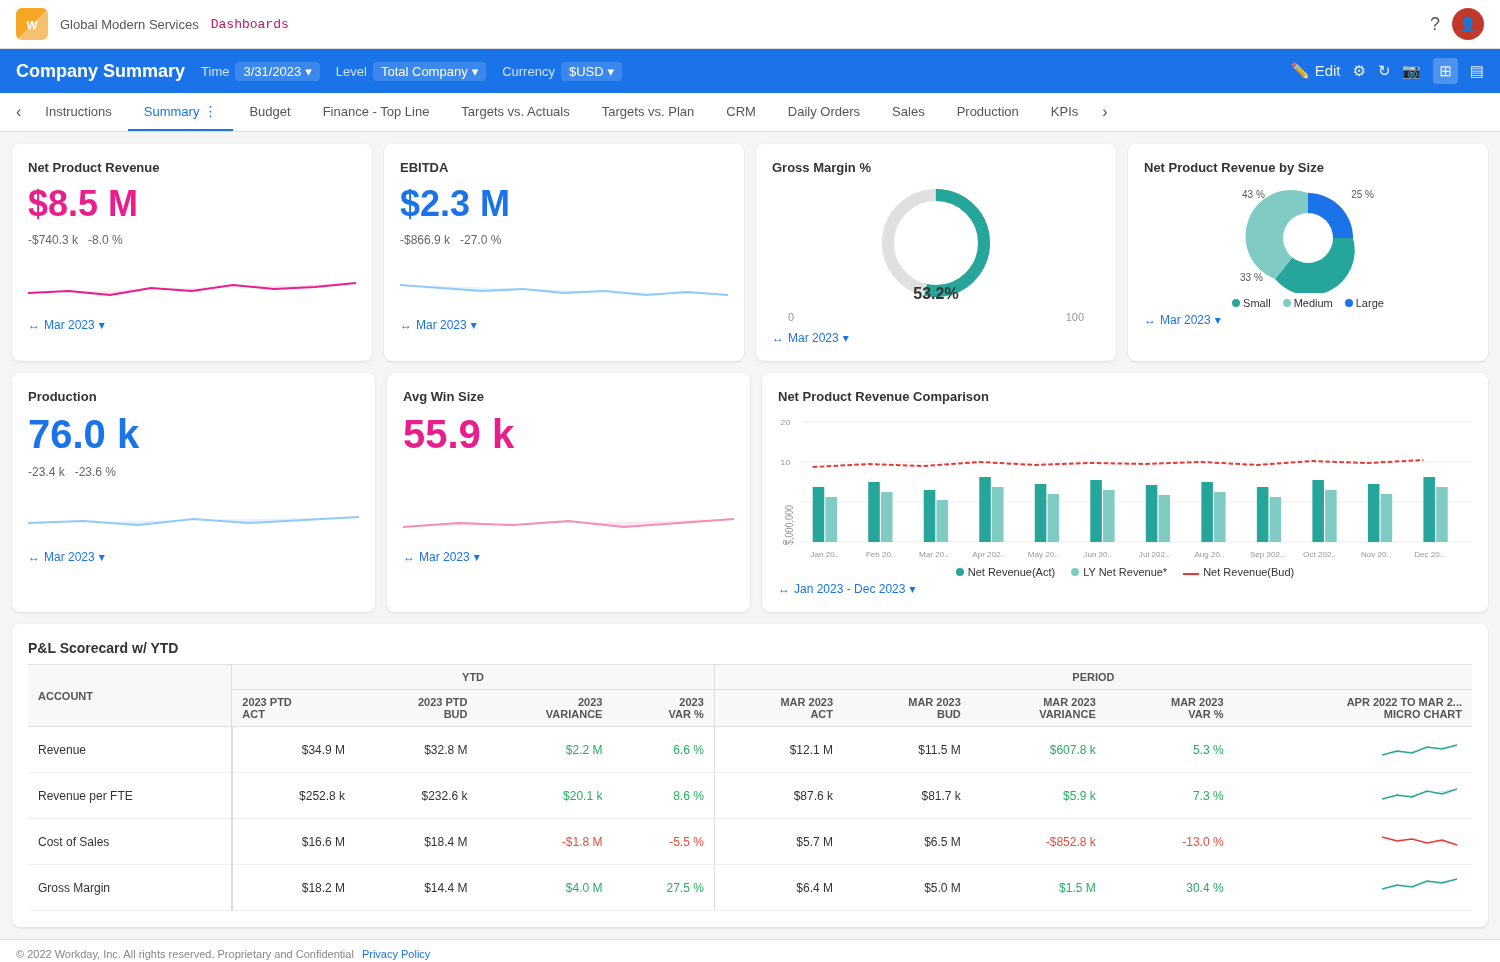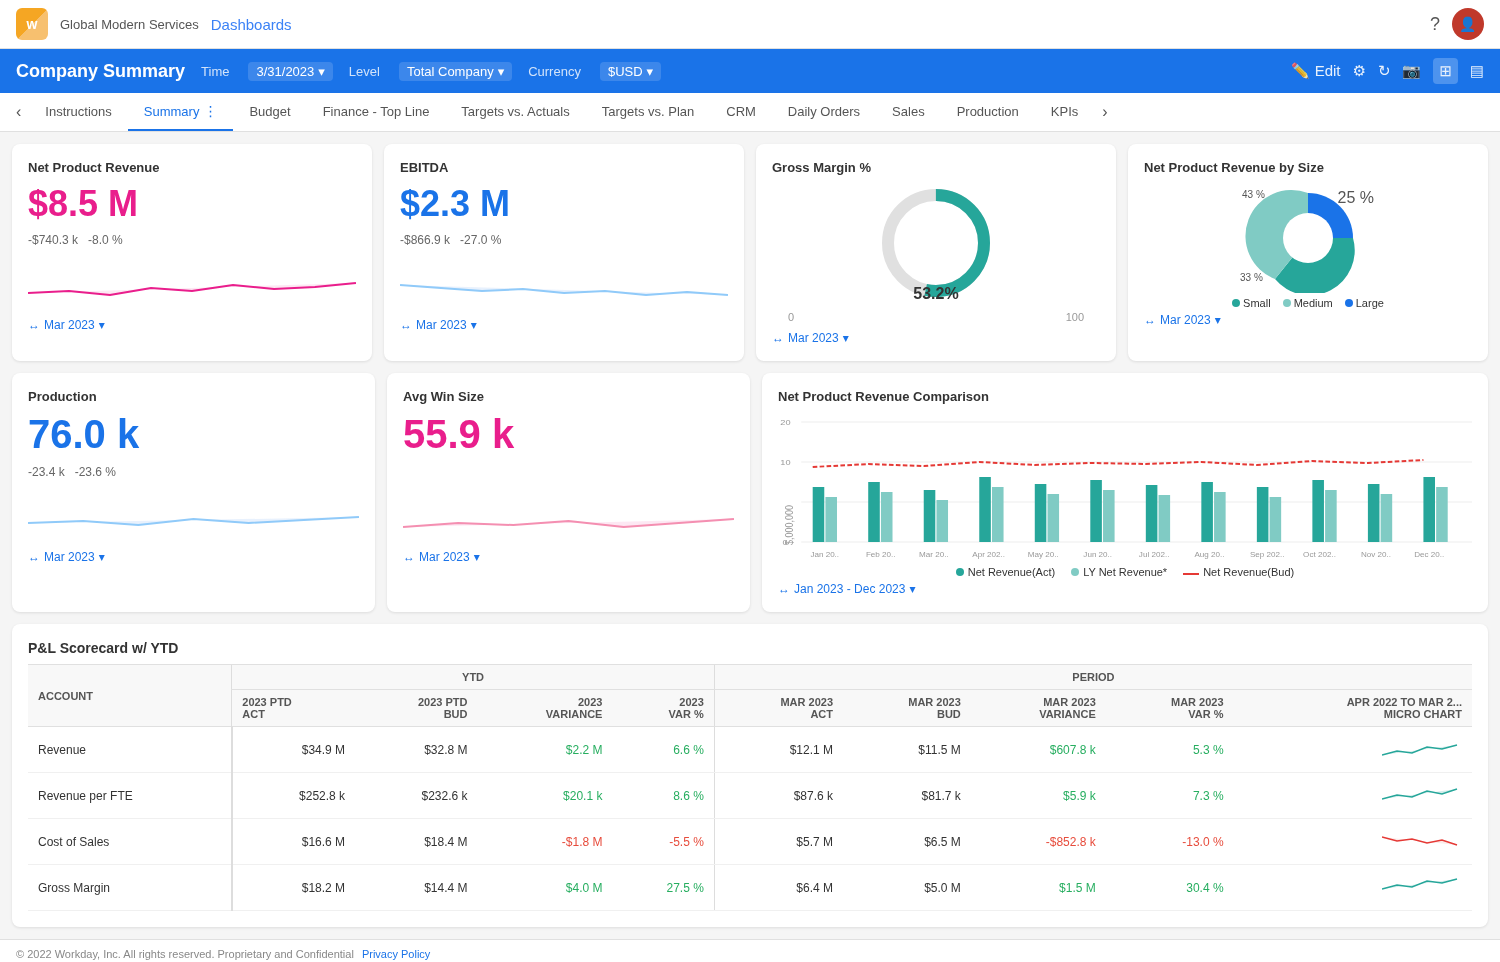--- a/index.html
+++ b/index.html
@@ -2,28 +2,28 @@
 <html><head>
   <meta charset="utf-8">
   <style>
     * { box-sizing: border-box; margin: 0; padding: 0; }
     body { font-family: -apple-system, BlinkMacSystemFont, 'Segoe UI', sans-serif; background: #f0f0f0; font-size: 13px; color: #333; }
 
     
     .top-nav { background: #fff; display: flex; align-items: center; padding: 8px 16px; border-bottom: 1px solid #e0e0e0; gap: 12px; }
     .logo { width: 32px; height: 32px; background: linear-gradient(135deg, #f5a623 50%, #f7c06f 50%); border-radius: 6px; display: flex; align-items: center; justify-content: center; color: white; font-weight: bold; font-size: 14px; }
     .company-name { color: #555; font-size: 13px; }
-    .dashboards-link { color: #3b82f6; font-size: 15px; cursor: pointer; }
+    .dashboards-link { color: #be185d; font-size: 13px; cursor: pointer; font-family: Liberation Mono, monospace; }
     .nav-right { margin-left: auto; display: flex; gap: 12px; align-items: center; }
     .avatar { width: 32px; height: 32px; border-radius: 50%; background: #c0392b; overflow: hidden; display: flex; align-items: center; justify-content: center; }
 
     
     .header-bar { background: #1a73e8; color: white; display: flex; align-items: center; padding: 12px 16px; height: 44px; gap: 16px; }
     .header-title { font-size: 18px; font-weight: bold; }
-    .header-filter { display: flex; align-items: center; gap: 19px; font-size: 13px; }
+    .header-filter { display: flex; align-items: center; gap: 6px; font-size: 13px; }
     .header-filter-label { opacity: 0.8; }
     .header-filter-value { background: rgba(255,255,255,0.15); border-radius: 4px; padding: 2px 8px; cursor: pointer; display: flex; align-items: center; gap: 4px; }
     .header-actions { margin-left: auto; display: flex; gap: 12px; align-items: center; }
     .header-btn { color: white; cursor: pointer; opacity: 0.9; font-size: 15px; }
     .header-btn.active { background: rgba(255,255,255,0.25); border-radius: 4px; padding: 4px 6px; }
 
     
     .tabs-bar { background: #fff; display: flex; align-items: center; border-bottom: 1px solid #e0e0e0; padding: 0 8px; overflow: hidden; }
     .tab-nav-btn { background: none; border: none; cursor: pointer; color: #555; font-size: 16px; padding: 8px; }
     .tab { padding: 10px 16px; cursor: pointer; font-size: 13px; color: #555; border-bottom: 2px solid transparent; white-space: nowrap; display: flex; align-items: center; gap: 4px; }
@@ -205,21 +205,21 @@
         <div style="position:relative; width:140px; height:110px;">
           <svg width="140" height="110" viewBox="0 0 140 110">
 
             <path d="M70,55 L70,10 A45,45 0 0,1 115,55 Z" fill="#1a73e8"></path>
 
             <path d="M70,55 L115,55 A45,45 0 0,1 37,96 Z" fill="#26a69a"></path>
 
             <path d="M70,55 L37,96 A45,45 0 0,1 70,10 Z" fill="#80cbc4"></path>
             <circle cx="70" cy="55" r="25" fill="white"></circle>
           </svg>
-          <span style="position:absolute;top:6px;right:4px;font-size:16px;color:#555;">25 %</span>
+          <span style="position:absolute;top:6px;right:4px;font-size:10px;color:#555;">25 %</span>
           <span style="position:absolute;top:6px;left:4px;font-size:10px;color:#555;">43 %</span>
           <span style="position:absolute;bottom:10px;left:2px;font-size:10px;color:#555;">33 %</span>
         </div>
         <div class="pie-legend">
           <span><span class="legend-dot" style="background:#26a69a;"></span>Small</span>
           <span><span class="legend-dot" style="background:#80cbc4;"></span>Medium</span>
           <span><span class="legend-dot" style="background:#1a73e8;"></span>Large</span>
         </div>
       </div>
       <div class="period-selector" style="margin-top:4px;">

